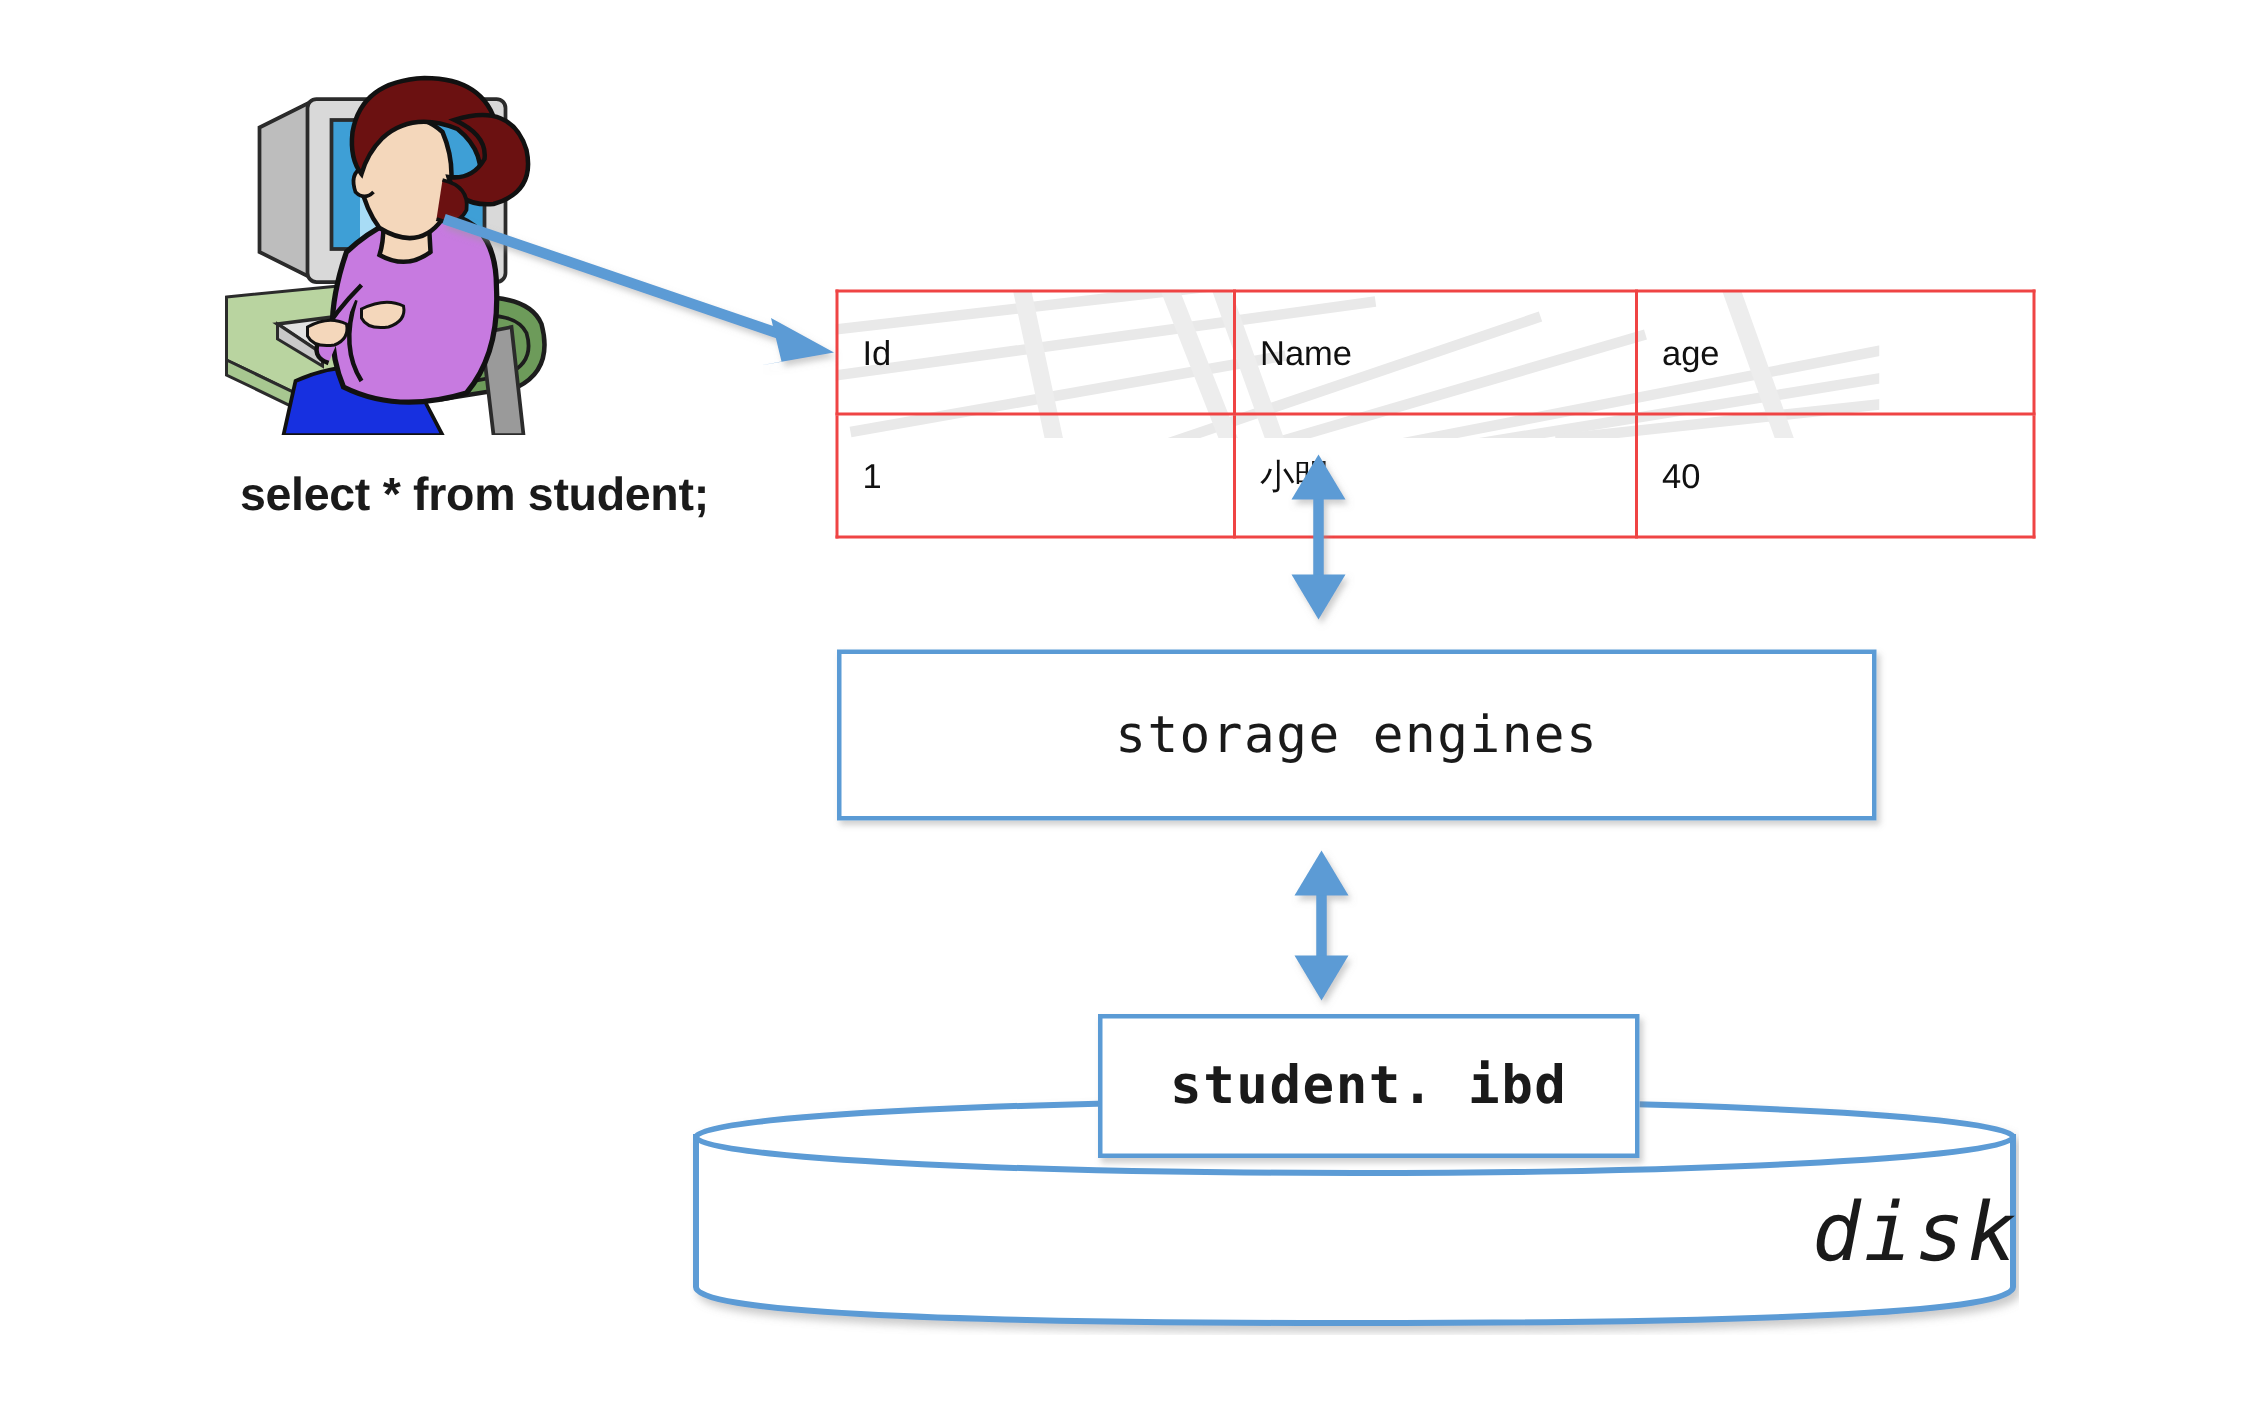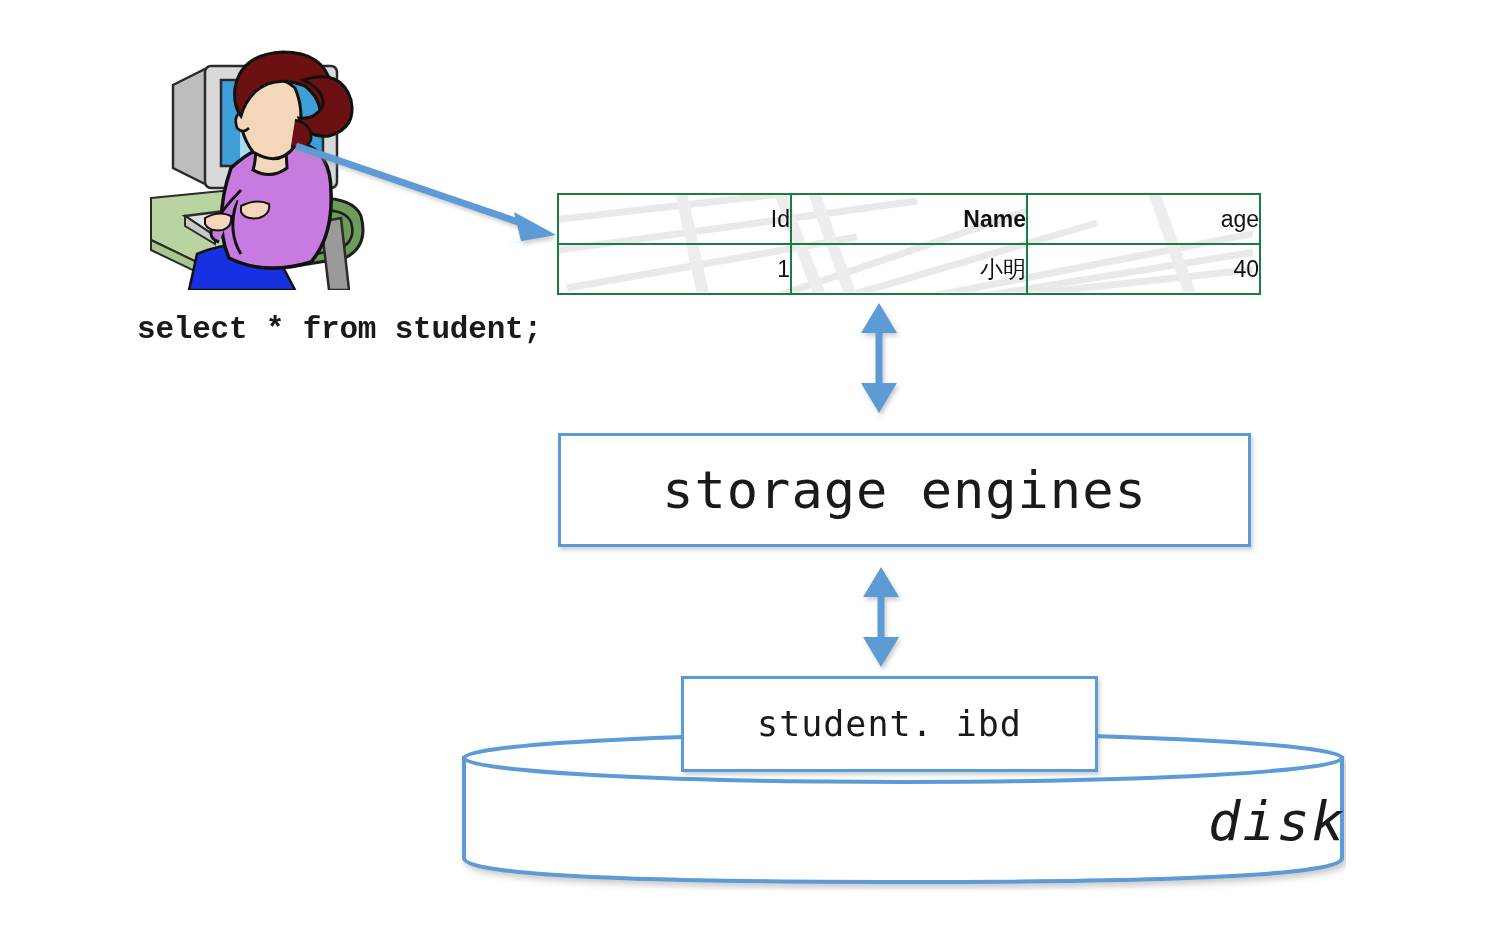--- a/index.html
+++ b/index.html
@@ -27,56 +27,56 @@
     position: absolute;
     left: 145px;
     top: 40px;
     width: 250px;
     height: 250px;
   }
 
   
   #sql-caption {
     position: absolute;
-    left: 137px;
+    left: 160px;
     top: 312px;
-    font-family: Liberation Mono, monospace;
+    font-family: Liberation Sans, sans-serif;
     font-size: 31px;
     font-weight: bold;
     color: #1a1a1a;
     letter-spacing: -0.2px;
     white-space: nowrap;
   }
 
   
   #result-table {
     position: absolute;
     left: 557px;
     top: 193px;
     width: 696px;
     height: 99px;
     border-collapse: collapse;
     table-layout: fixed;
     background: transparent;
     z-index: 3;
   }
   #result-table td {
-    border: 2px solid #15803d;
-    text-align: right;
+    border: 2px solid #ef4444;
+    text-align: left;
     vertical-align: middle;
     font-family: "Liberation Sans", sans-serif;
     font-size: 23px;
     color: #111111;
-    padding: 0;
+    padding: 16px;
     height: 48px;
     background: transparent;
   }
   #result-table tr.header-row td { font-size: 23px; }
   #result-table .col-id   { width: 231px; }
-  #result-table .col-name { width: 234px; font-weight: bold; }
+  #result-table .col-name { width: 234px; }
   #result-table .col-age  { width: 231px; border-radius: 14px; }
 
   
   #table-watermark {
     position: absolute;
     left: 557px;
     top: 193px;
     width: 696px;
     height: 99px;
     overflow: hidden;
@@ -101,28 +101,29 @@
     white-space: pre;
   }
 
   #storage-engines-box {
     left: 558px;
     top: 433px;
     width: 693px;
     height: 114px;
     z-index: 3;
   }
-  #storage-engines-box span { font-size: 52px; letter-spacing: 1px; }
+  #storage-engines-box span { font-size: 34px; letter-spacing: 1px; }
 
   #student-ibd-box {
-    left: 681px;
+    left: 732px;
     top: 676px;
-    width: 417px;
+    width: 361px;
     height: 96px;
     z-index: 6;
+    font-weight: bold;
   }
   #student-ibd-box span { font-size: 35px; letter-spacing: 1px; }
 
   
   #disk-cylinder {
     position: absolute;
     left: 460px;
     top: 730px;
     width: 886px;
     height: 160px;

